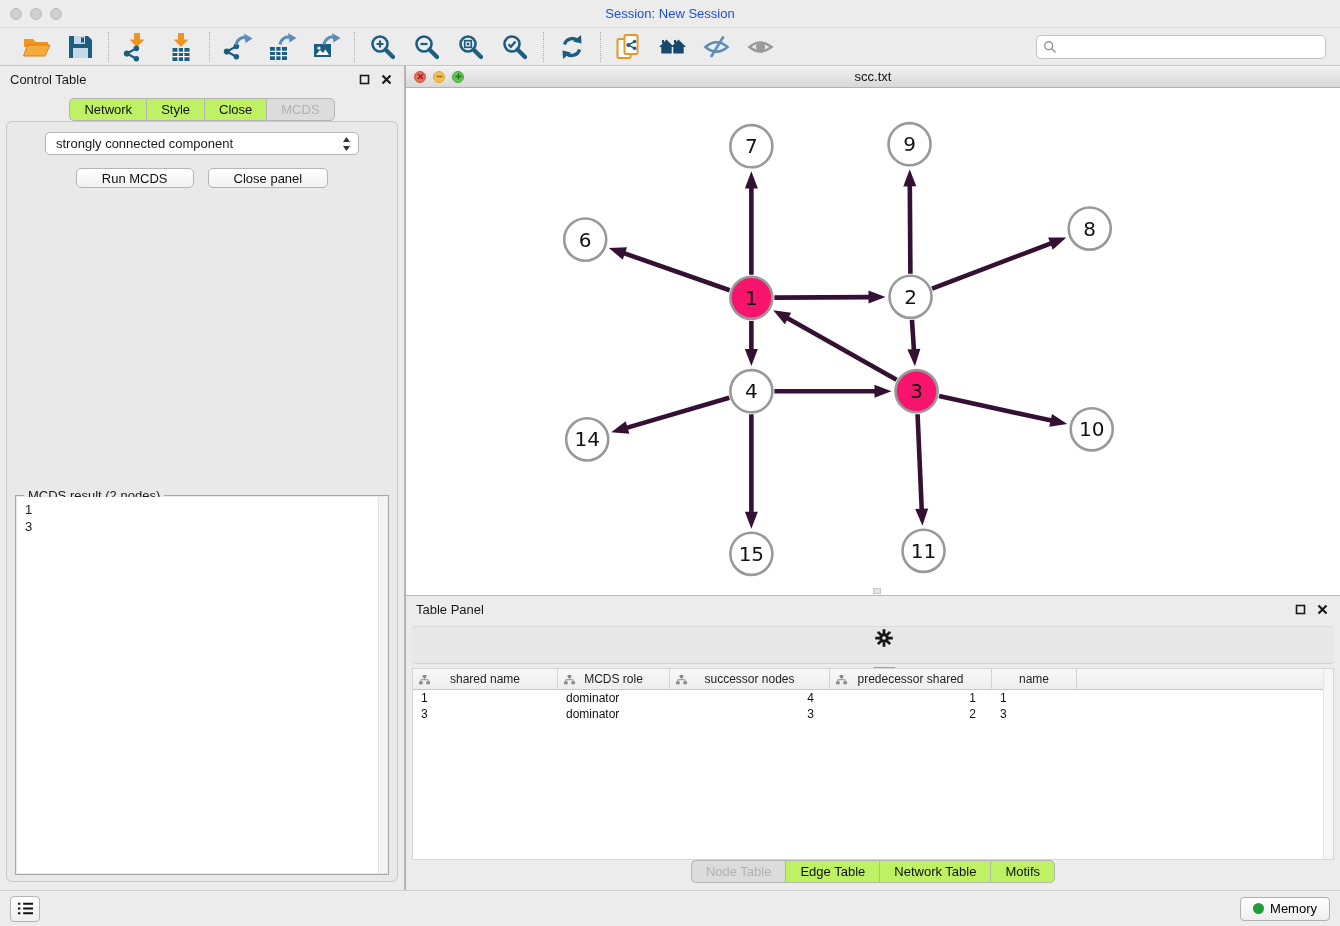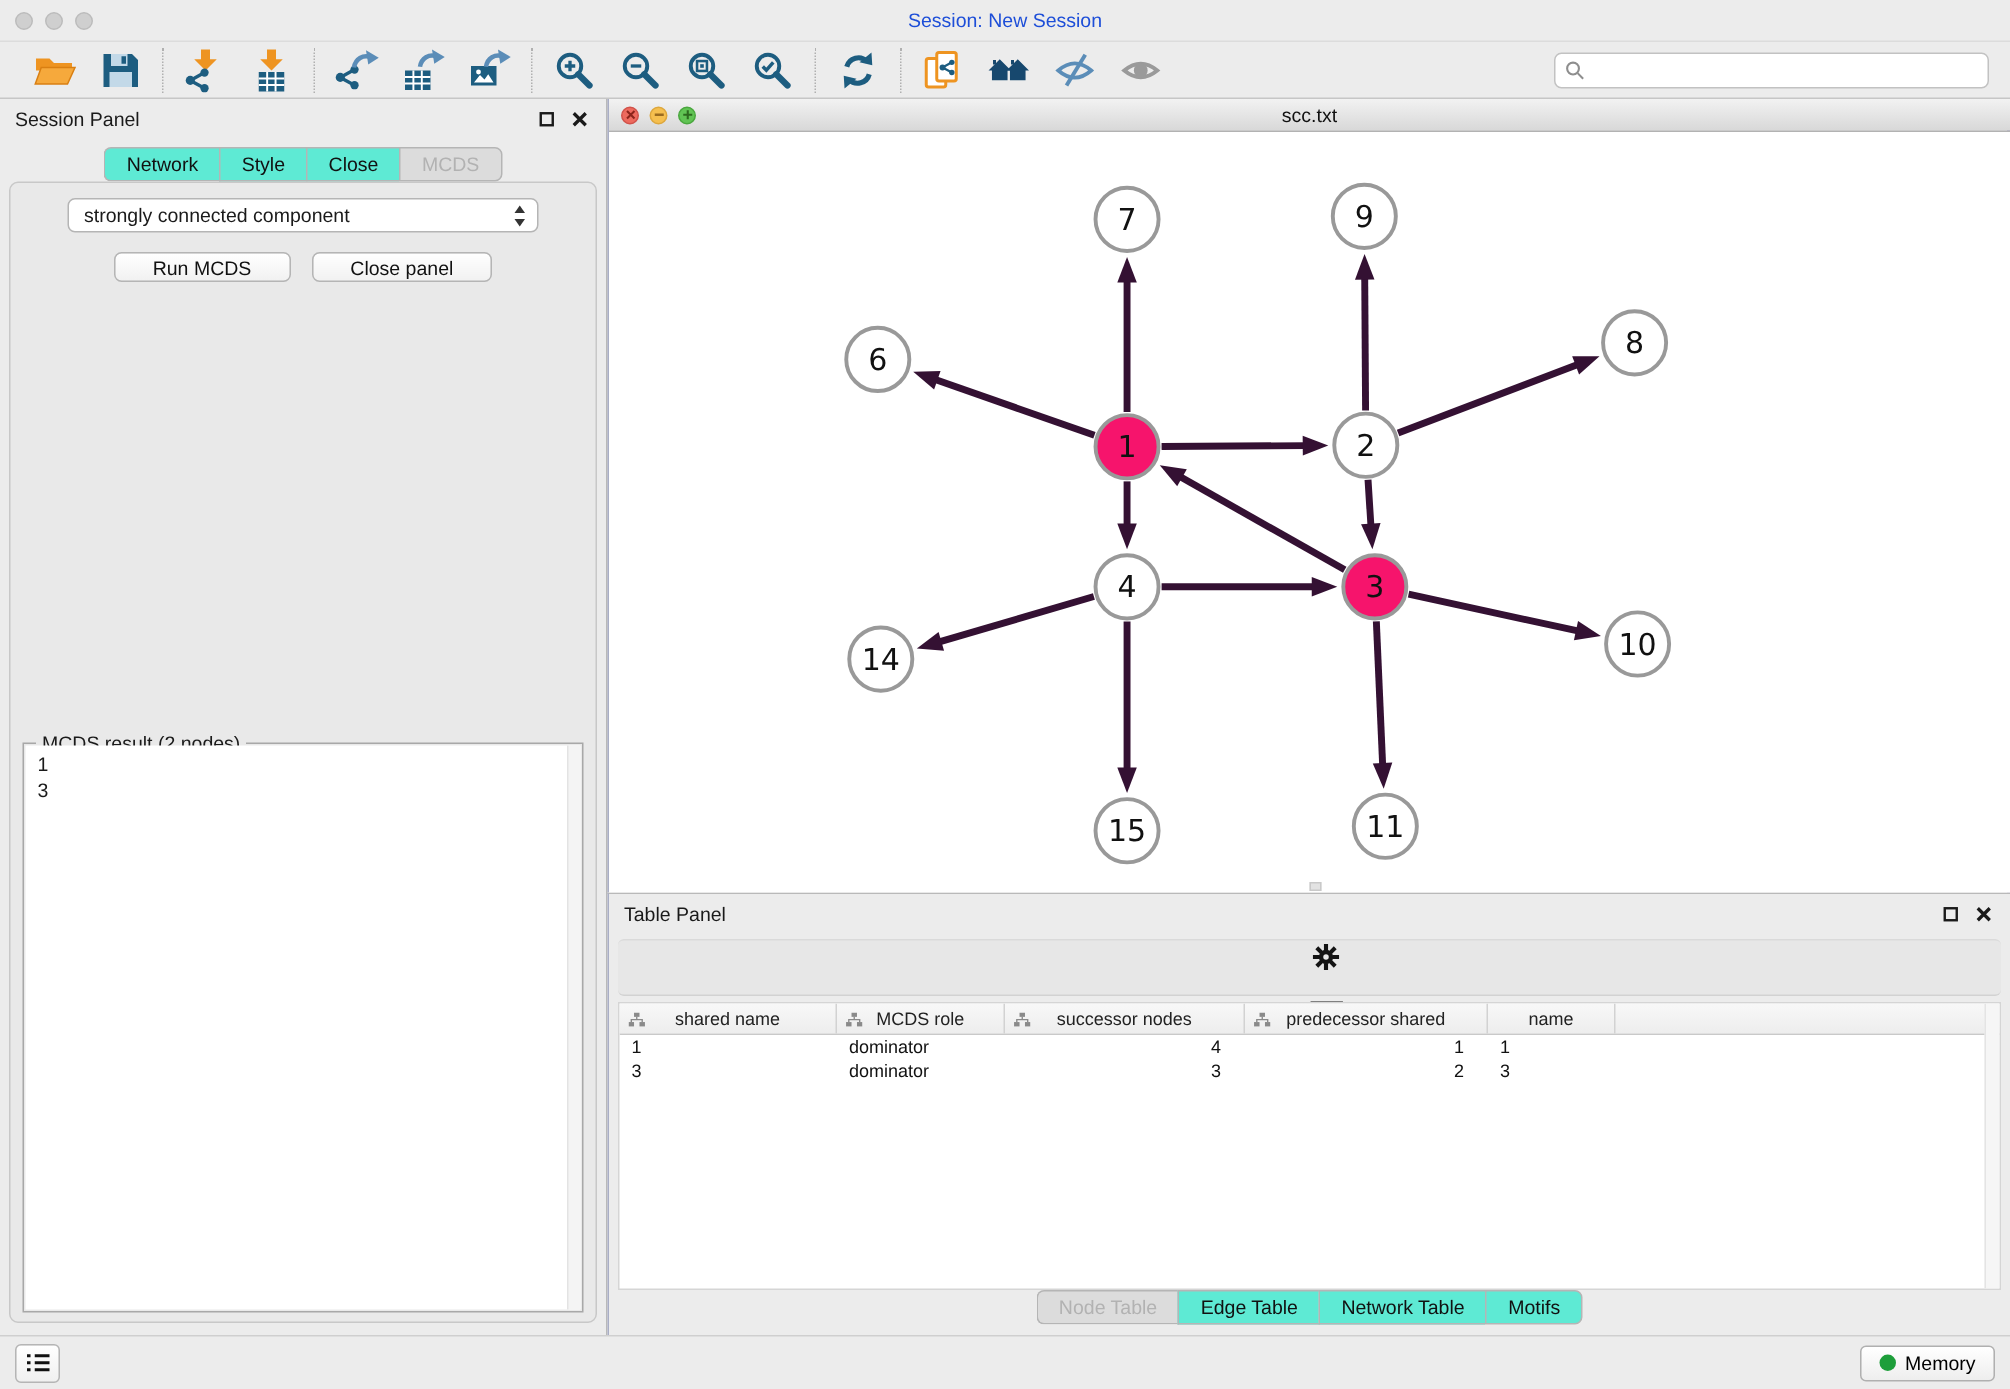--- a/index.html
+++ b/index.html
@@ -26,21 +26,21 @@
 
   
   .main { display:flex; height:824px; }
 
   
   .control-panel { width:405px; background:#ececec; border-right:1px solid #b9b9b9; display:flex; flex-direction:column; }
   .panel-header { height:26px; display:flex; align-items:center; padding:0 10px; }
   .panel-header .ph-title { flex:1; font-size:13px; }
   .ph-btn { width:16px; height:16px; display:flex; align-items:center; justify-content:center; margin-left:6px; background:none; border:none; }
   .cp-tabs { display:flex; justify-content:center; margin-top:6px; }
-  .seg { border:1px solid #b5b5b5; background:#5eead4; font-size:13px; padding:3px 14px; color:#111; border-right:none; }
+  .seg { border:1px solid #b5b5b5; background:#bef264; font-size:13px; padding:3px 14px; color:#111; border-right:none; }
   .seg:first-child { border-radius:5px 0 0 5px; }
   .seg:last-child { border-radius:0 5px 5px 0; border-right:1px solid #b5b5b5; }
   .seg.selected { background:#dcdcdc; color:#b2b2b2; }
   .cp-content { flex:1; margin:0 6px 8px 6px; background:#e9e9e9; border:1px solid #c8c8c8; border-radius:6px; display:flex; flex-direction:column; }
   .opt-label { text-align:center; margin-top:20px; font-size:13px; }
   .dropdown { position:relative; margin:10px 38px 0 38px; height:23px; background:#fff; border:1px solid #b5b5b5; border-radius:5px; display:flex; align-items:center; padding:0 22px 0 10px; font-size:13px; }
   .dropdown .chevrons { position:absolute; right:7px; top:3px; }
   .btn-row { display:flex; justify-content:center; gap:14px; margin-top:13px; }
   .push-btn { height:20px; padding:0 25px; background:linear-gradient(#ffffff,#f1f1f1); border:1px solid #b5b5b5; border-radius:5px; font-size:13px; font-family:inherit; color:#111; }
   .cp-spacer { flex:1; }
@@ -268,21 +268,21 @@
             <path d="M10 10 l4.2 4.2" stroke="#8e8e8e" stroke-width="1.6"></path>
           </svg></span>
       <input type="text" placeholder="" style="">
     </div>
   </div>
 
   <div class="main">
 
     <div class="control-panel">
       <div class="panel-header">
-        <span class="ph-title">Session Panel</span>
+        <span class="ph-title">Control Table</span>
         <button class="ph-btn">
             <svg width="11" height="11" viewBox="0 0 11 11">
               <rect x="1.5" y="1.5" width="8" height="8" fill="none" stroke="#1a1a1a" stroke-width="1.6"></rect>
             </svg>
           </button>
         <button class="ph-btn">
             <svg width="11" height="11" viewBox="0 0 11 11">
               <path d="M1.5 1.5 L9.5 9.5 M9.5 1.5 L1.5 9.5" stroke="#1a1a1a" stroke-width="2.2"></path>
             </svg>
           </button>

